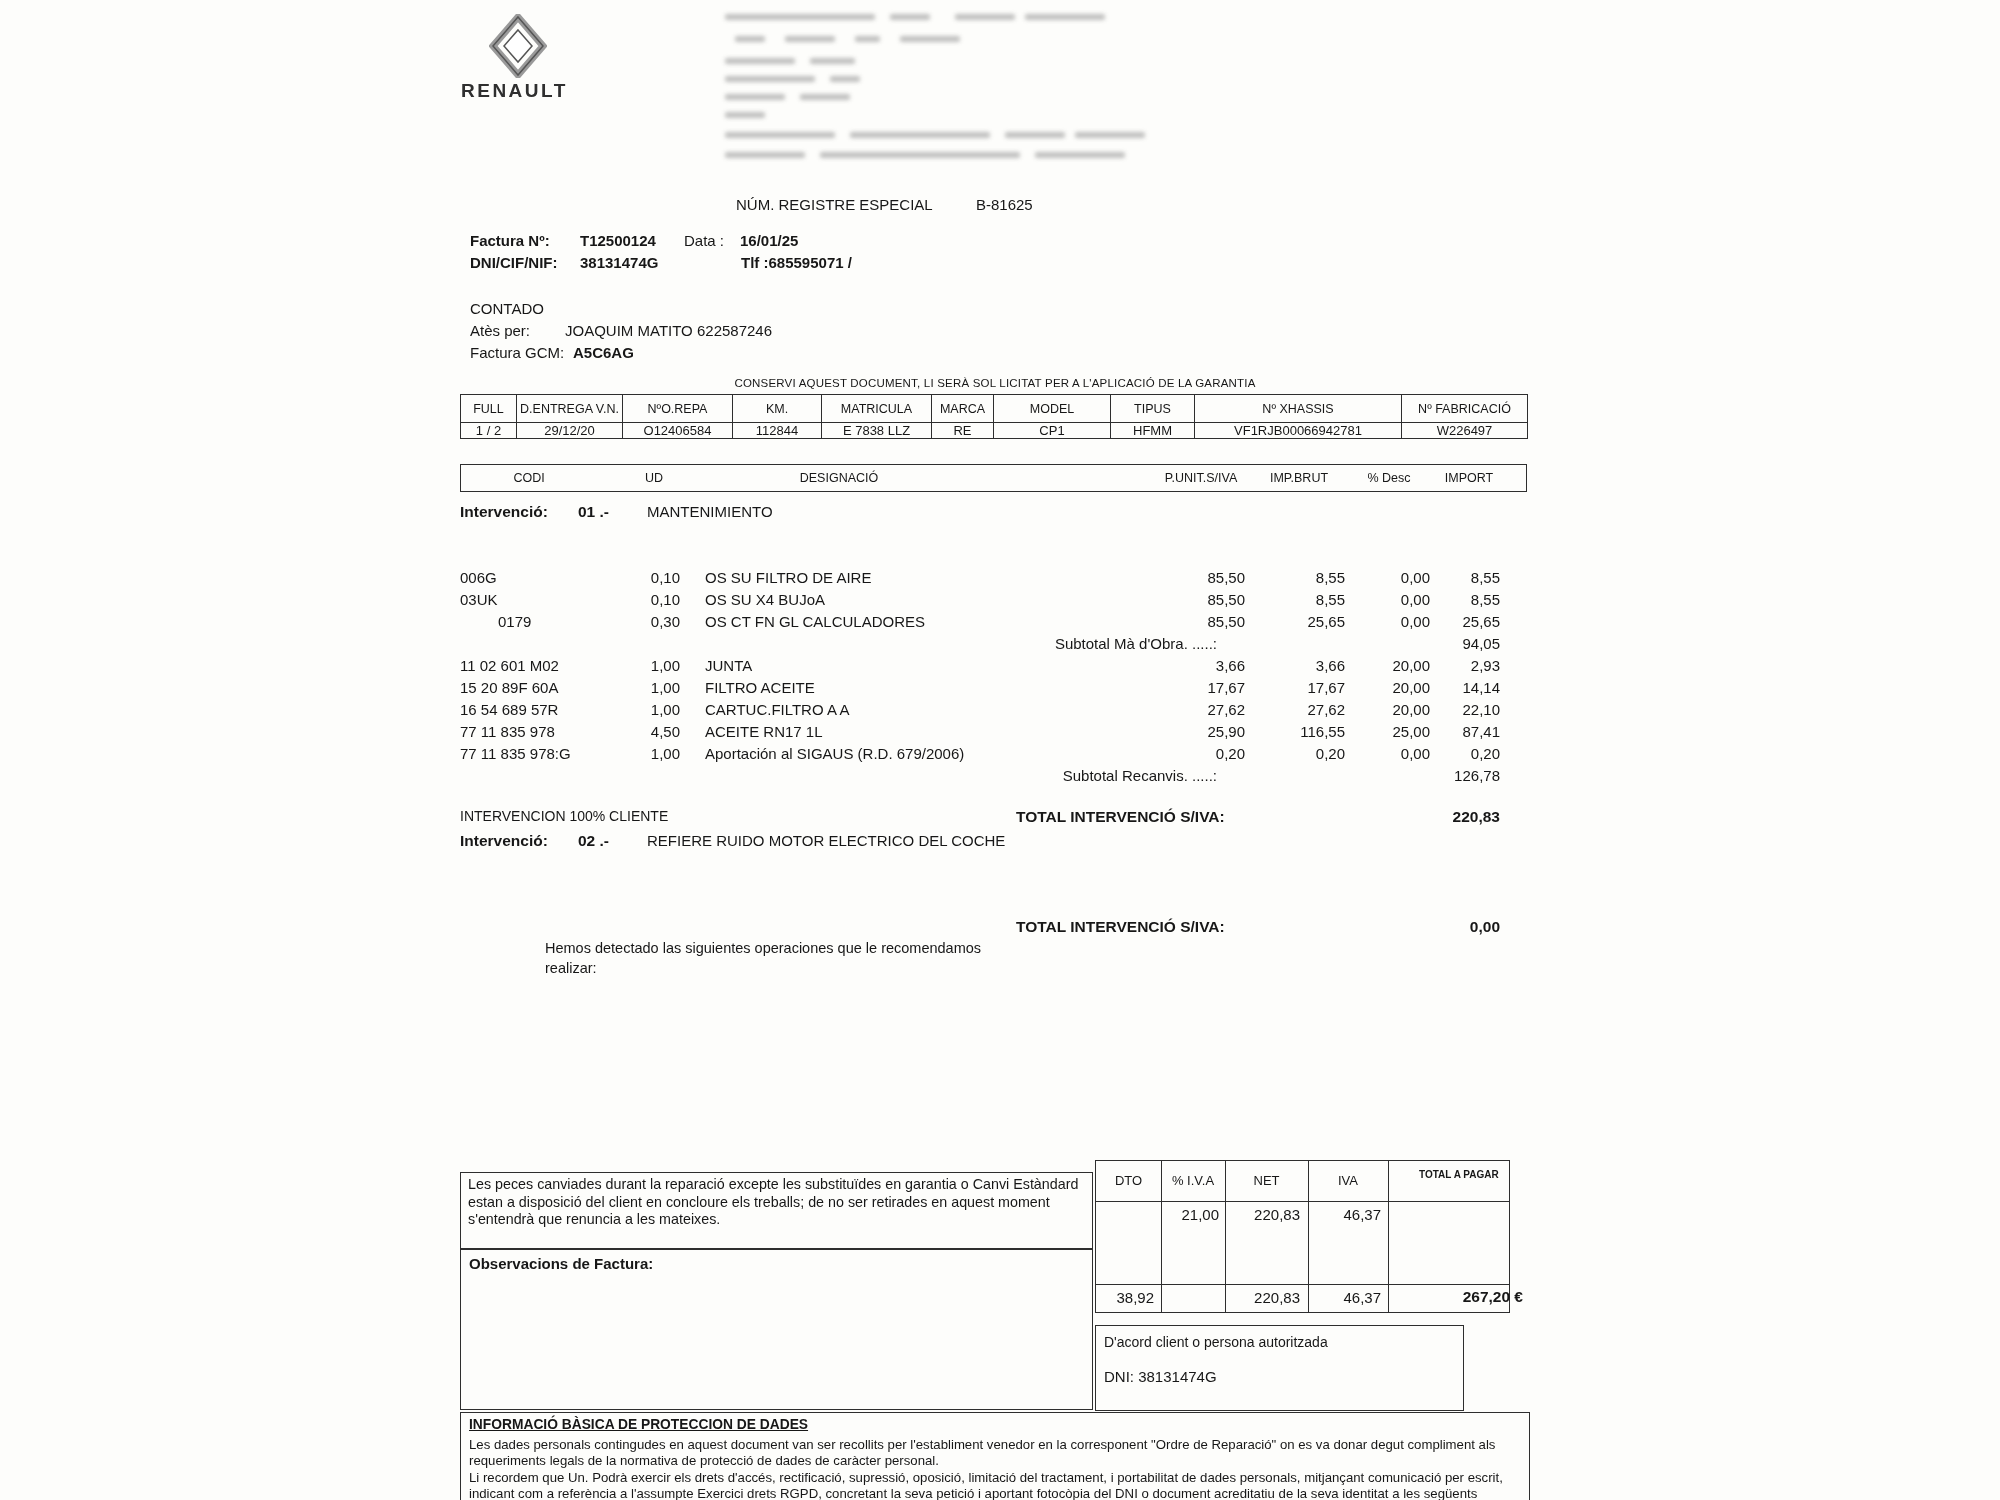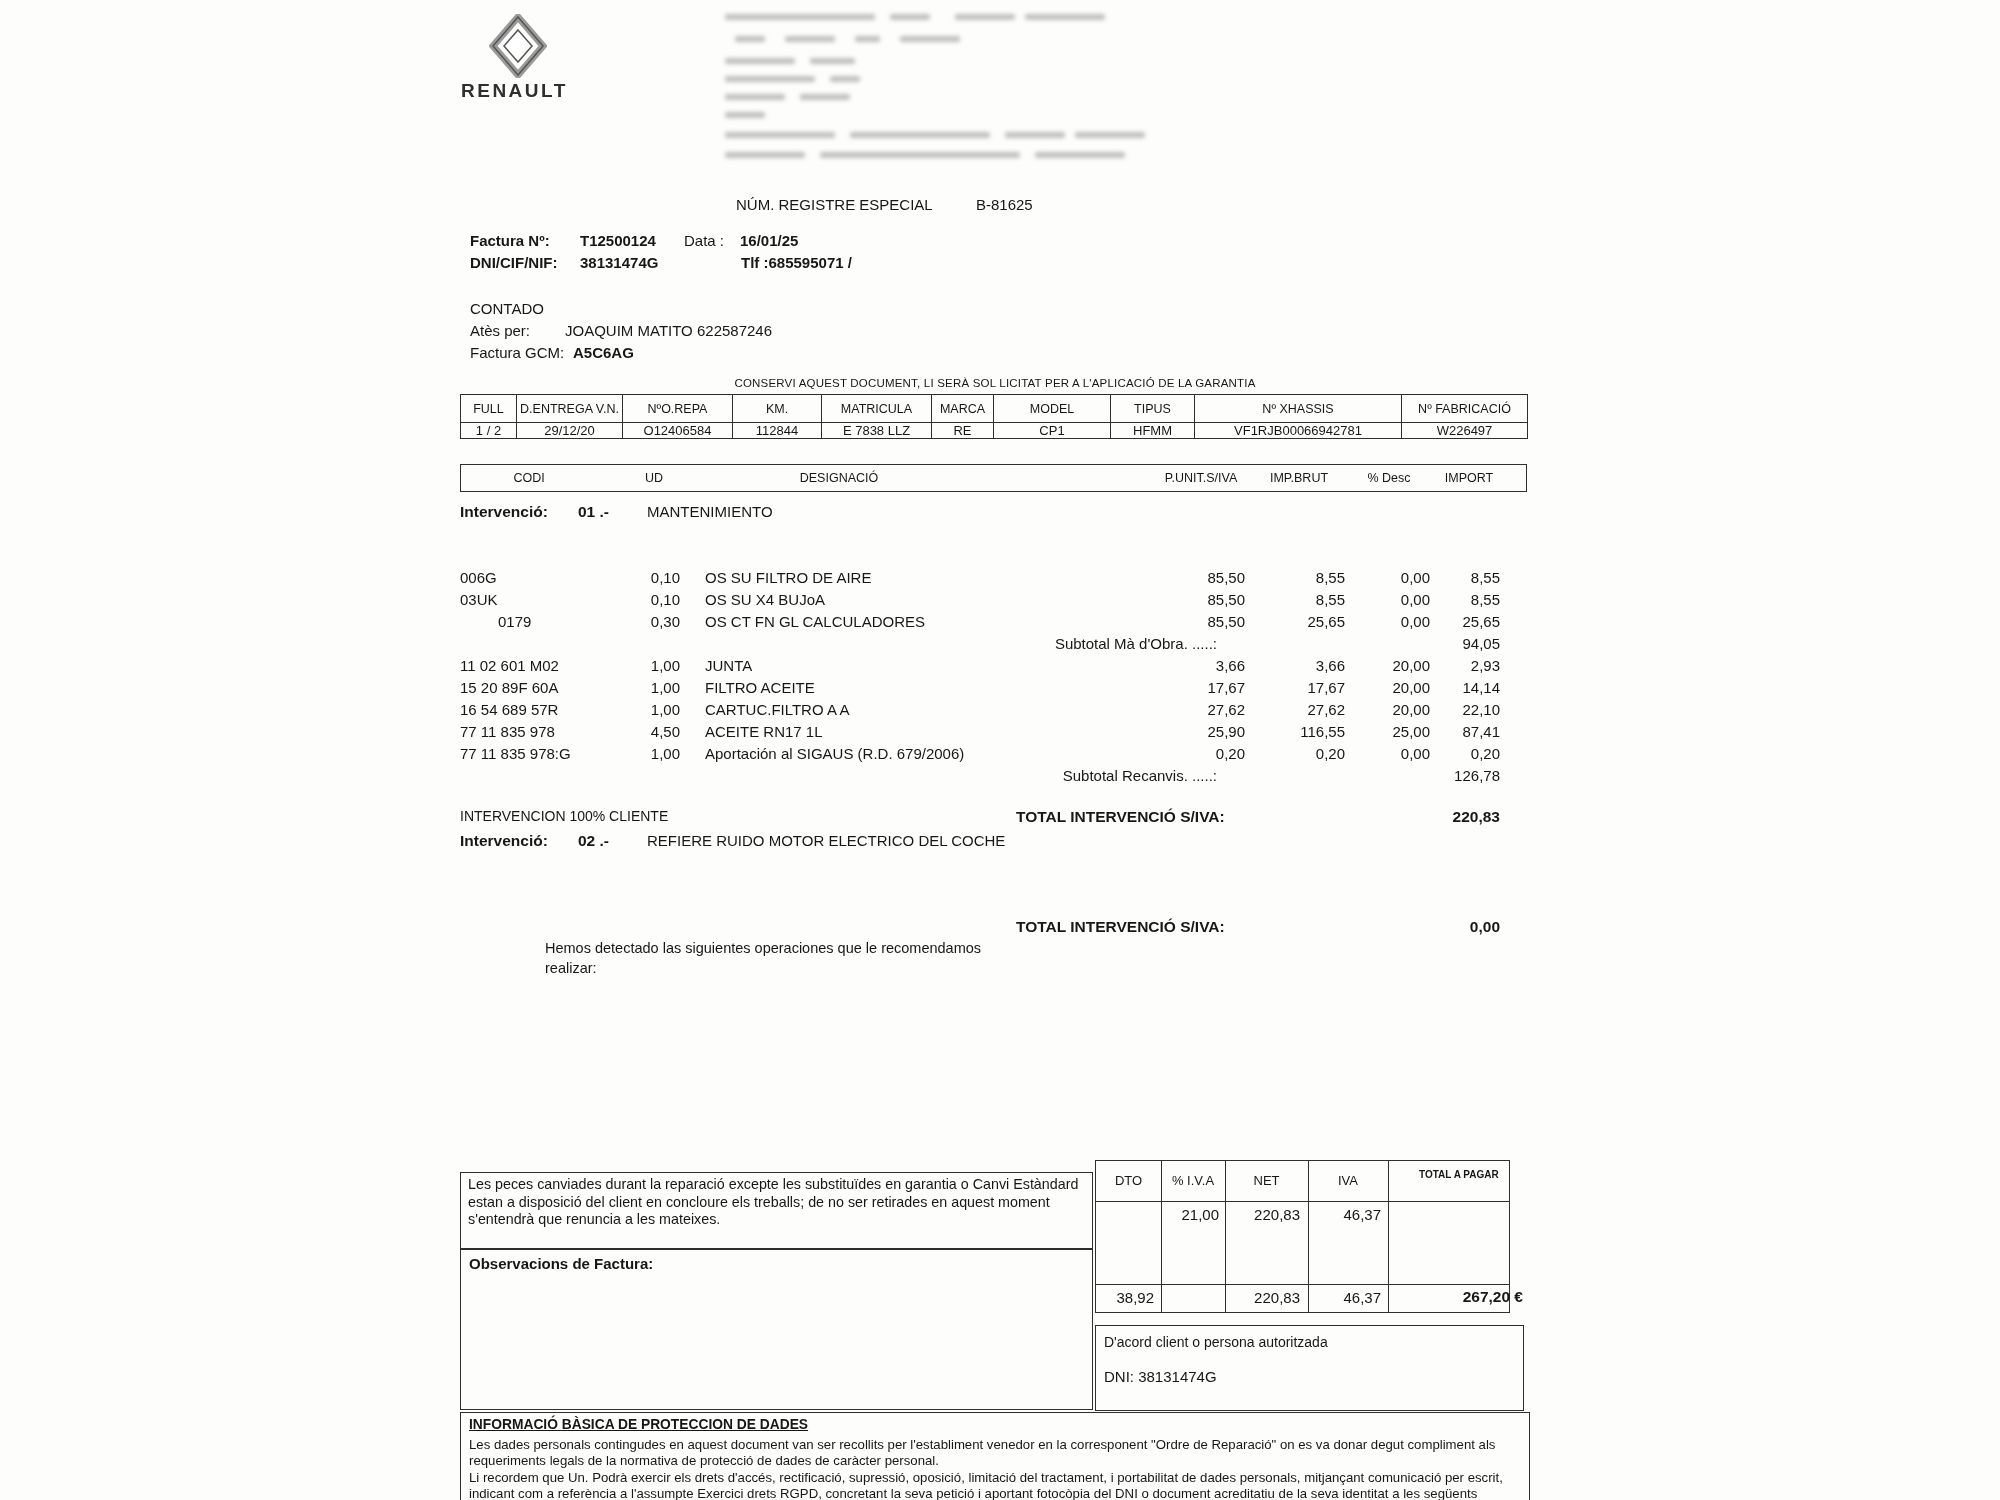--- a/index.html
+++ b/index.html
@@ -322,21 +322,21 @@
   <span class="b" style="left:323px;width:80px;text-align:left;top:4px;line-height:20px;font-size:10px;white-space:normal">TOTAL A PAGAR</span>
   <span class="r" style="left:67px;width:56px;top:45px;font-size:15px">21,00</span>
   <span class="r" style="left:134px;width:70px;top:45px;font-size:15px">220,83</span>
   <span class="r" style="left:217px;width:68px;top:45px;font-size:15px">46,37</span>
   <span class="r" style="left:2px;width:56px;top:128px;font-size:15px">38,92</span>
   <span class="r" style="left:134px;width:70px;top:128px;font-size:15px">220,83</span>
   <span class="r" style="left:217px;width:68px;top:128px;font-size:15px">46,37</span>
   <span class="r b" style="left:295px;width:132px;top:127px;font-size:15.5px">267,20 €</span>
 </div>
 
-<div class="box" style="left:1095px;top:1325px;width:429px;height:86px">
+<div class="box" style="left:1095px;top:1325px;width:369px;height:86px">
   <div style="padding:8px 8px 0;font-size:14px">D'acord client o persona autoritzada</div>
   <div style="padding:18px 8px 0;font-size:15px">DNI: 38131474G</div>
 </div>
 
 <div class="box privacy" style="left:460px;top:1412px;width:1070px;height:140px;padding:4px 8px">
   <div class="ttl">INFORMACIÓ BÀSICA DE PROTECCION DE DADES</div>
   <p>Les dades personals contingudes en aquest document van ser recollits per l'establiment venedor en la corresponent "Ordre de Reparació" on es va donar degut compliment als requeriments legals de la normativa de protecció de dades de caràcter personal.</p>
   <p>Li recordem que Un. Podrà exercir els drets d'accés, rectificació, supressió, oposició, limitació del tractament, i portabilitat de dades personals, mitjançant comunicació per escrit, indicant com a referència a l'assumpte Exercici drets RGPD, concretant la seva petició i aportant fotocòpia del DNI o document acreditatiu de la seva identitat a les següents adreces: AUTOMOBILS PRUNA, S.A.U.: (CR C-17,  KM. 19,060,  08403 - GRANOLLERS) o Renault España Comercial S.A: (Avda. de Europa, 1, 28108 Alcobendas-Madrid o per correu electrònic a datoscliente@renault.com).</p>
 </div>
 

